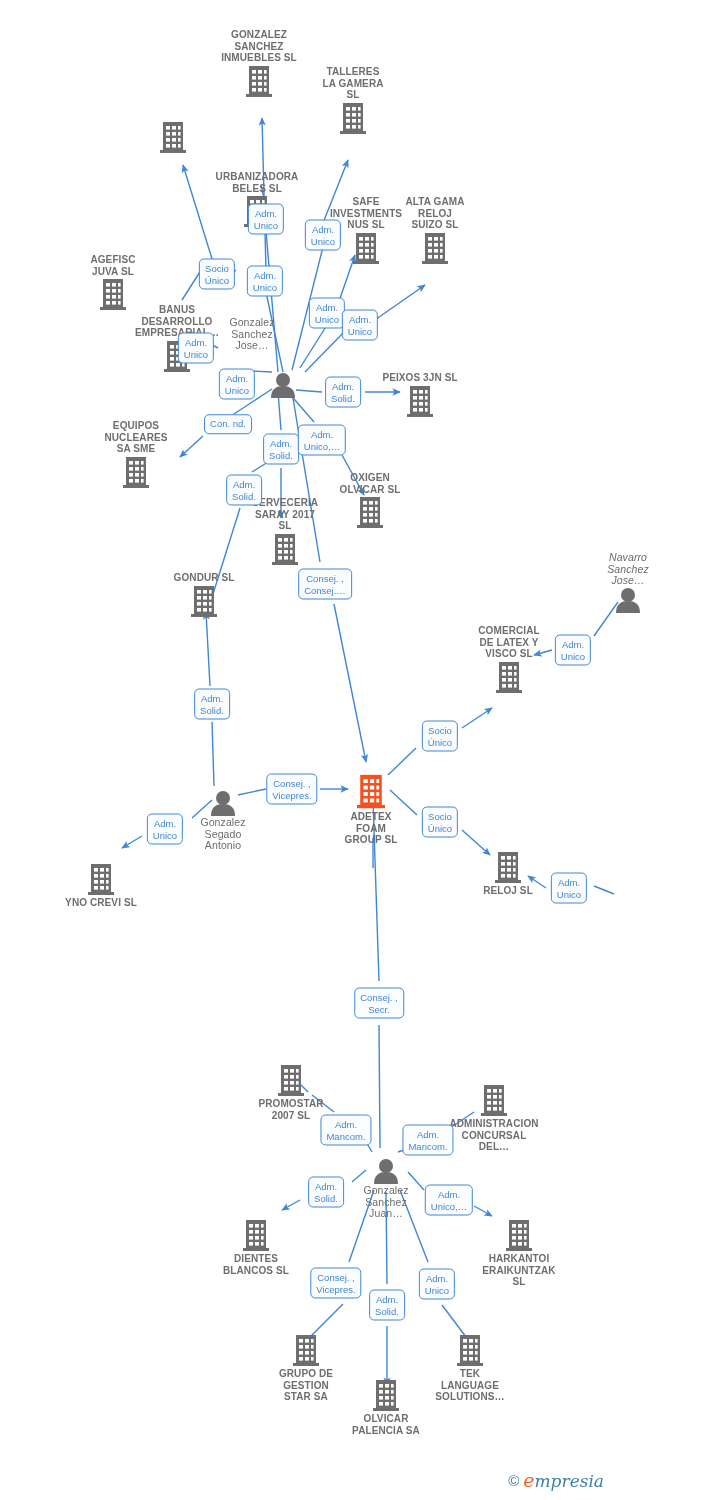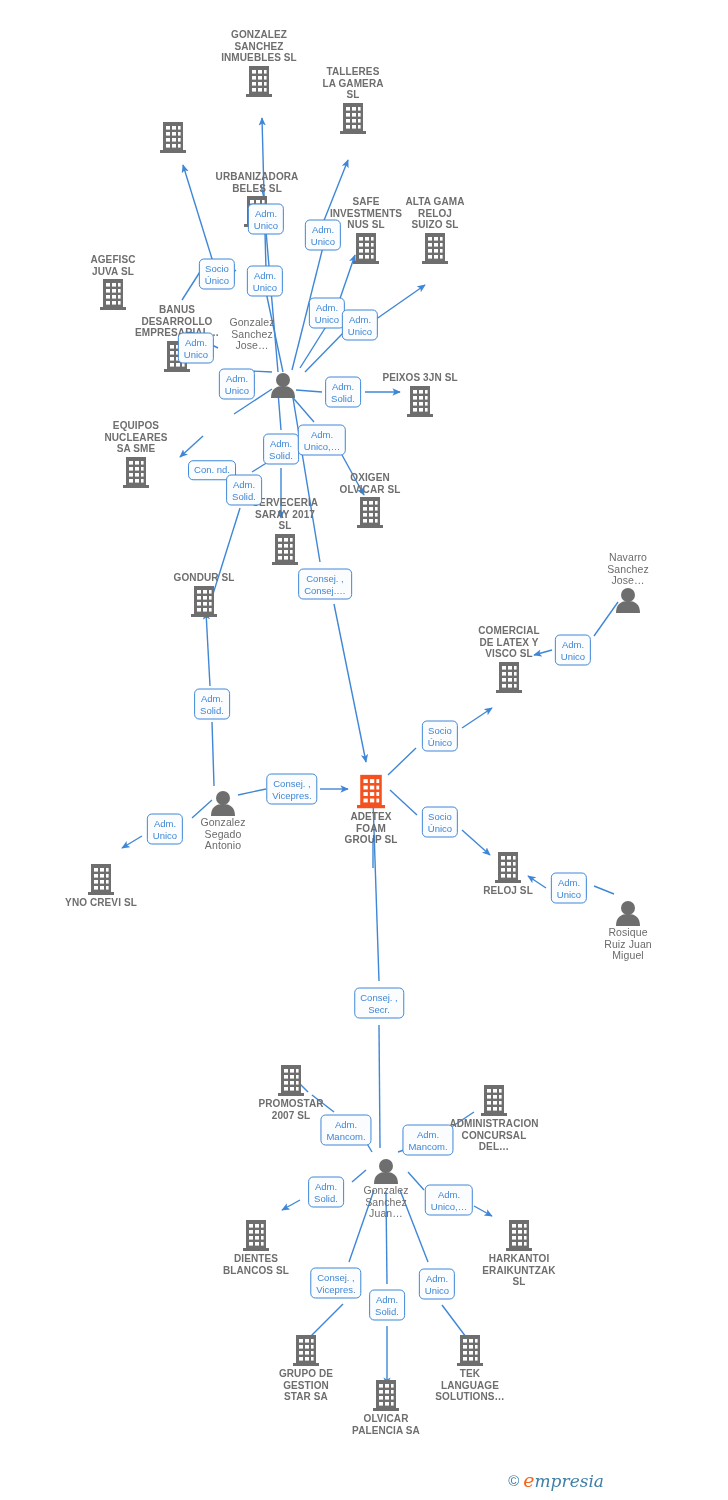--- a/index.html
+++ b/index.html
@@ -481,21 +481,21 @@
             <rect x="12" y="18" width="4" height="3.6"></rect>
             <rect x="18" y="18" width="2.6" height="3.6"></rect>
             <rect x="6" y="24" width="4" height="3.6"></rect>
             <rect x="12" y="24" width="4" height="3.6"></rect>
             <rect x="18" y="24" width="2.6" height="3.6"></rect>
           </g>
         </svg>
     </span>
   </div>
 
-  <div class="node person" style="left:628px;top:551px;">
+  <div class="node person" style="left:628px;top:551px;font-style:italic;">
     <span class="nlabel">Navarro
 Sanchez
 Jose…</span>
     <span class="glyph">
       <svg width="28" height="26" viewBox="0 0 28 26">
           <circle cx="14" cy="8" r="7" fill="#6e6e6e"></circle>
           <path d="M2,26 C2,17 7,14 14,14 C21,14 26,17 26,26 Z" fill="#6e6e6e"></path>
         </svg>
     </span>
   </div>
@@ -639,94 +639,83 @@
             <rect x="18" y="18" width="2.6" height="3.6"></rect>
             <rect x="6" y="24" width="4" height="3.6"></rect>
             <rect x="12" y="24" width="4" height="3.6"></rect>
             <rect x="18" y="24" width="2.6" height="3.6"></rect>
           </g>
         </svg>
     </span>
     <span class="nlabel">YNO CREVI SL</span>
   </div>
 
-  <div class="node person" style="left:628px;top:900px;">
+
+  <div class="node company" style="left:291px;top:1063px;">
+    <span class="glyph">
+      <svg width="26" height="34" viewBox="0 0 26 34">
+          <g fill="#6e6e6e">
+            <rect x="3" y="2" width="20" height="28"></rect>
+            <rect x="0" y="30" width="26" height="3"></rect>
+          </g>
+          <g fill="#fff">
+            <rect x="6" y="6" width="4" height="3.6"></rect>
+            <rect x="12" y="6" width="4" height="3.6"></rect>
+            <rect x="18" y="6" width="2.6" height="3.6"></rect>
+            <rect x="6" y="12" width="4" height="3.6"></rect>
+            <rect x="12" y="12" width="4" height="3.6"></rect>
+            <rect x="18" y="12" width="2.6" height="3.6"></rect>
+            <rect x="6" y="18" width="4" height="3.6"></rect>
+            <rect x="12" y="18" width="4" height="3.6"></rect>
+            <rect x="18" y="18" width="2.6" height="3.6"></rect>
+            <rect x="6" y="24" width="4" height="3.6"></rect>
+            <rect x="12" y="24" width="4" height="3.6"></rect>
+            <rect x="18" y="24" width="2.6" height="3.6"></rect>
+          </g>
+        </svg>
+    </span>
+    <span class="nlabel">PROMOSTAR
+2007 SL</span>
+  </div>
+
+  <div class="node company" style="left:494px;top:1083px;">
+    <span class="glyph">
+      <svg width="26" height="34" viewBox="0 0 26 34">
+          <g fill="#6e6e6e">
+            <rect x="3" y="2" width="20" height="28"></rect>
+            <rect x="0" y="30" width="26" height="3"></rect>
+          </g>
+          <g fill="#fff">
+            <rect x="6" y="6" width="4" height="3.6"></rect>
+            <rect x="12" y="6" width="4" height="3.6"></rect>
+            <rect x="18" y="6" width="2.6" height="3.6"></rect>
+            <rect x="6" y="12" width="4" height="3.6"></rect>
+            <rect x="12" y="12" width="4" height="3.6"></rect>
+            <rect x="18" y="12" width="2.6" height="3.6"></rect>
+            <rect x="6" y="18" width="4" height="3.6"></rect>
+            <rect x="12" y="18" width="4" height="3.6"></rect>
+            <rect x="18" y="18" width="2.6" height="3.6"></rect>
+            <rect x="6" y="24" width="4" height="3.6"></rect>
+            <rect x="12" y="24" width="4" height="3.6"></rect>
+            <rect x="18" y="24" width="2.6" height="3.6"></rect>
+          </g>
+        </svg>
+    </span>
+    <span class="nlabel">ADMINISTRACION
+CONCURSAL
+DEL…</span>
+  </div>
+
+  <div class="node person" style="left:386px;top:1158px;">
     <span class="glyph">
       <svg width="28" height="26" viewBox="0 0 28 26">
           <circle cx="14" cy="8" r="7" fill="#6e6e6e"></circle>
           <path d="M2,26 C2,17 7,14 14,14 C21,14 26,17 26,26 Z" fill="#6e6e6e"></path>
         </svg>
     </span>
-    <span class="nlabel">Rosique
-Ruiz Juan
-Miguel</span>
-  </div>
-
-  <div class="node company" style="left:291px;top:1063px;">
-    <span class="glyph">
-      <svg width="26" height="34" viewBox="0 0 26 34">
-          <g fill="#6e6e6e">
-            <rect x="3" y="2" width="20" height="28"></rect>
-            <rect x="0" y="30" width="26" height="3"></rect>
-          </g>
-          <g fill="#fff">
-            <rect x="6" y="6" width="4" height="3.6"></rect>
-            <rect x="12" y="6" width="4" height="3.6"></rect>
-            <rect x="18" y="6" width="2.6" height="3.6"></rect>
-            <rect x="6" y="12" width="4" height="3.6"></rect>
-            <rect x="12" y="12" width="4" height="3.6"></rect>
-            <rect x="18" y="12" width="2.6" height="3.6"></rect>
-            <rect x="6" y="18" width="4" height="3.6"></rect>
-            <rect x="12" y="18" width="4" height="3.6"></rect>
-            <rect x="18" y="18" width="2.6" height="3.6"></rect>
-            <rect x="6" y="24" width="4" height="3.6"></rect>
-            <rect x="12" y="24" width="4" height="3.6"></rect>
-            <rect x="18" y="24" width="2.6" height="3.6"></rect>
-          </g>
-        </svg>
-    </span>
-    <span class="nlabel">PROMOSTAR
-2007 SL</span>
-  </div>
-
-  <div class="node company" style="left:494px;top:1083px;">
-    <span class="glyph">
-      <svg width="26" height="34" viewBox="0 0 26 34">
-          <g fill="#6e6e6e">
-            <rect x="3" y="2" width="20" height="28"></rect>
-            <rect x="0" y="30" width="26" height="3"></rect>
-          </g>
-          <g fill="#fff">
-            <rect x="6" y="6" width="4" height="3.6"></rect>
-            <rect x="12" y="6" width="4" height="3.6"></rect>
-            <rect x="18" y="6" width="2.6" height="3.6"></rect>
-            <rect x="6" y="12" width="4" height="3.6"></rect>
-            <rect x="12" y="12" width="4" height="3.6"></rect>
-            <rect x="18" y="12" width="2.6" height="3.6"></rect>
-            <rect x="6" y="18" width="4" height="3.6"></rect>
-            <rect x="12" y="18" width="4" height="3.6"></rect>
-            <rect x="18" y="18" width="2.6" height="3.6"></rect>
-            <rect x="6" y="24" width="4" height="3.6"></rect>
-            <rect x="12" y="24" width="4" height="3.6"></rect>
-            <rect x="18" y="24" width="2.6" height="3.6"></rect>
-          </g>
-        </svg>
-    </span>
-    <span class="nlabel">ADMINISTRACION
-CONCURSAL
-DEL…</span>
-  </div>
-
-  <div class="node person" style="left:386px;top:1158px;">
-    <span class="glyph">
-      <svg width="28" height="26" viewBox="0 0 28 26">
-          <circle cx="14" cy="8" r="7" fill="#6e6e6e"></circle>
-          <path d="M2,26 C2,17 7,14 14,14 C21,14 26,17 26,26 Z" fill="#6e6e6e"></path>
-        </svg>
-    </span>
     <span class="nlabel">Gonzalez
 Sanchez
 Juan…</span>
   </div>
 
   <div class="node company" style="left:256px;top:1218px;">
     <span class="glyph">
       <svg width="26" height="34" viewBox="0 0 26 34">
           <g fill="#6e6e6e">
             <rect x="3" y="2" width="20" height="28"></rect>
@@ -874,21 +863,21 @@
   <div class="chip" style="left:327px;top:313px;">Adm.
 Unico</div>
   <div class="chip" style="left:360px;top:325px;">Adm.
 Unico</div>
   <div class="chip" style="left:196px;top:348px;">Adm.
 Unico</div>
   <div class="chip" style="left:237px;top:384px;">Adm.
 Unico</div>
   <div class="chip" style="left:343px;top:392px;">Adm.
 Solid.</div>
-  <div class="chip" style="left:212px;top:424px;white-space:nowrap;margin-top:46px;">Con.  nd.</div>
+  <div class="chip" style="left:228px;top:424px;white-space:nowrap;">Con.  nd.</div>
   <div class="chip" style="left:281px;top:449px;">Adm.
 Solid.</div>
   <div class="chip" style="left:322px;top:440px;">Adm.
 Unico,…</div>
   <div class="chip" style="left:244px;top:490px;">Adm.
 Solid.</div>
   <div class="chip" style="left:325px;top:584px;">Consej. ,
 Consej.…</div>
   <div class="chip" style="left:573px;top:650px;">Adm.
 Unico</div>

